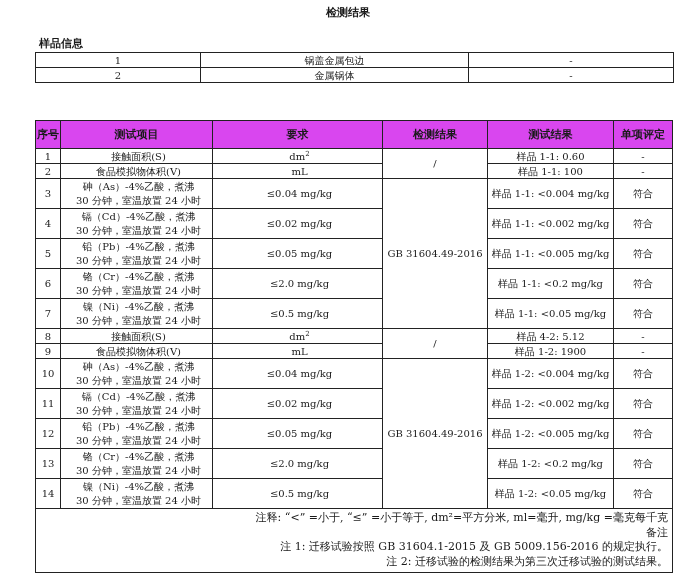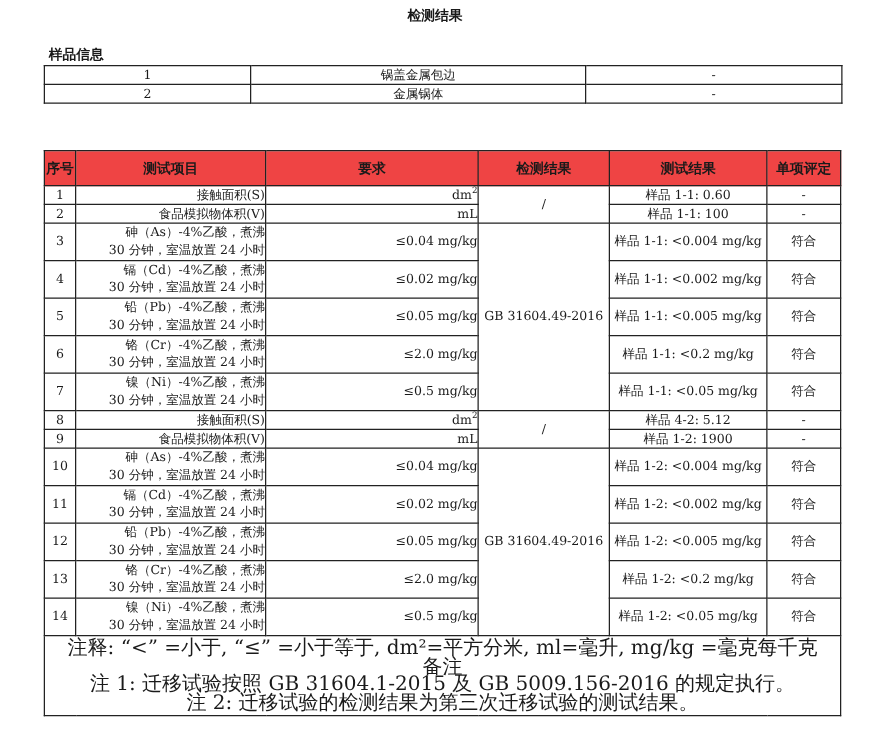--- a/index.html
+++ b/index.html
@@ -19,28 +19,28 @@
   table { border-collapse: collapse; position: absolute; table-layout: fixed; }
   td, th { border: 1px solid #222; padding: 0; font-size: 10px; line-height: 13px; }
   th { font-family: "DejaVu Sans", sans-serif; font-weight: bold; font-size: 10.5px; }
 
   #sample-table { left: 35px; top: 52px; width: 638px; }
   #sample-table th, #sample-table td { height: 14px; text-align: center; }
   #sample-table tr.head th { border-top: 1.5px solid #222; }
   #sample-table tr:last-child td { border-bottom: 1.5px solid #222; }
 
   #result-table { left: 35px; top: 120px; width: 637px; }
-  #result-table th { background: #ef4444; height: 27px; text-align: center; font-size: 11px; }
+  #result-table th { background: #d946ef; height: 27px; text-align: center; font-size: 11px; }
   #result-table td.c { text-align: center; }
-  #result-table td.l { text-align: right; padding-left: 4px; }
+  #result-table td.l { text-align: center; padding-left: 4px; }
   #result-table tr.s td { height: 14px; }
   #result-table tr.d td { height: 29px; }
   .two-line { display: block; line-height: 14px; }
   #notes-cell {
-    text-align: center; padding: 2px 4px 3px 4px; line-height: 14.5px; font-size: 16px;
+    text-align: right; padding: 2px 4px 3px 4px; line-height: 14.5px; font-size: 11px;
     border-bottom: 1.5px solid #222;
   }
   .note-line { display: block; }
   .sup { font-size: 7px; vertical-align: super; line-height: 0; }
 </style>
 </head>
 <body>
 
 <div class="page-title">检测结果</div>
 <div class="section-title">样品信息</div>

